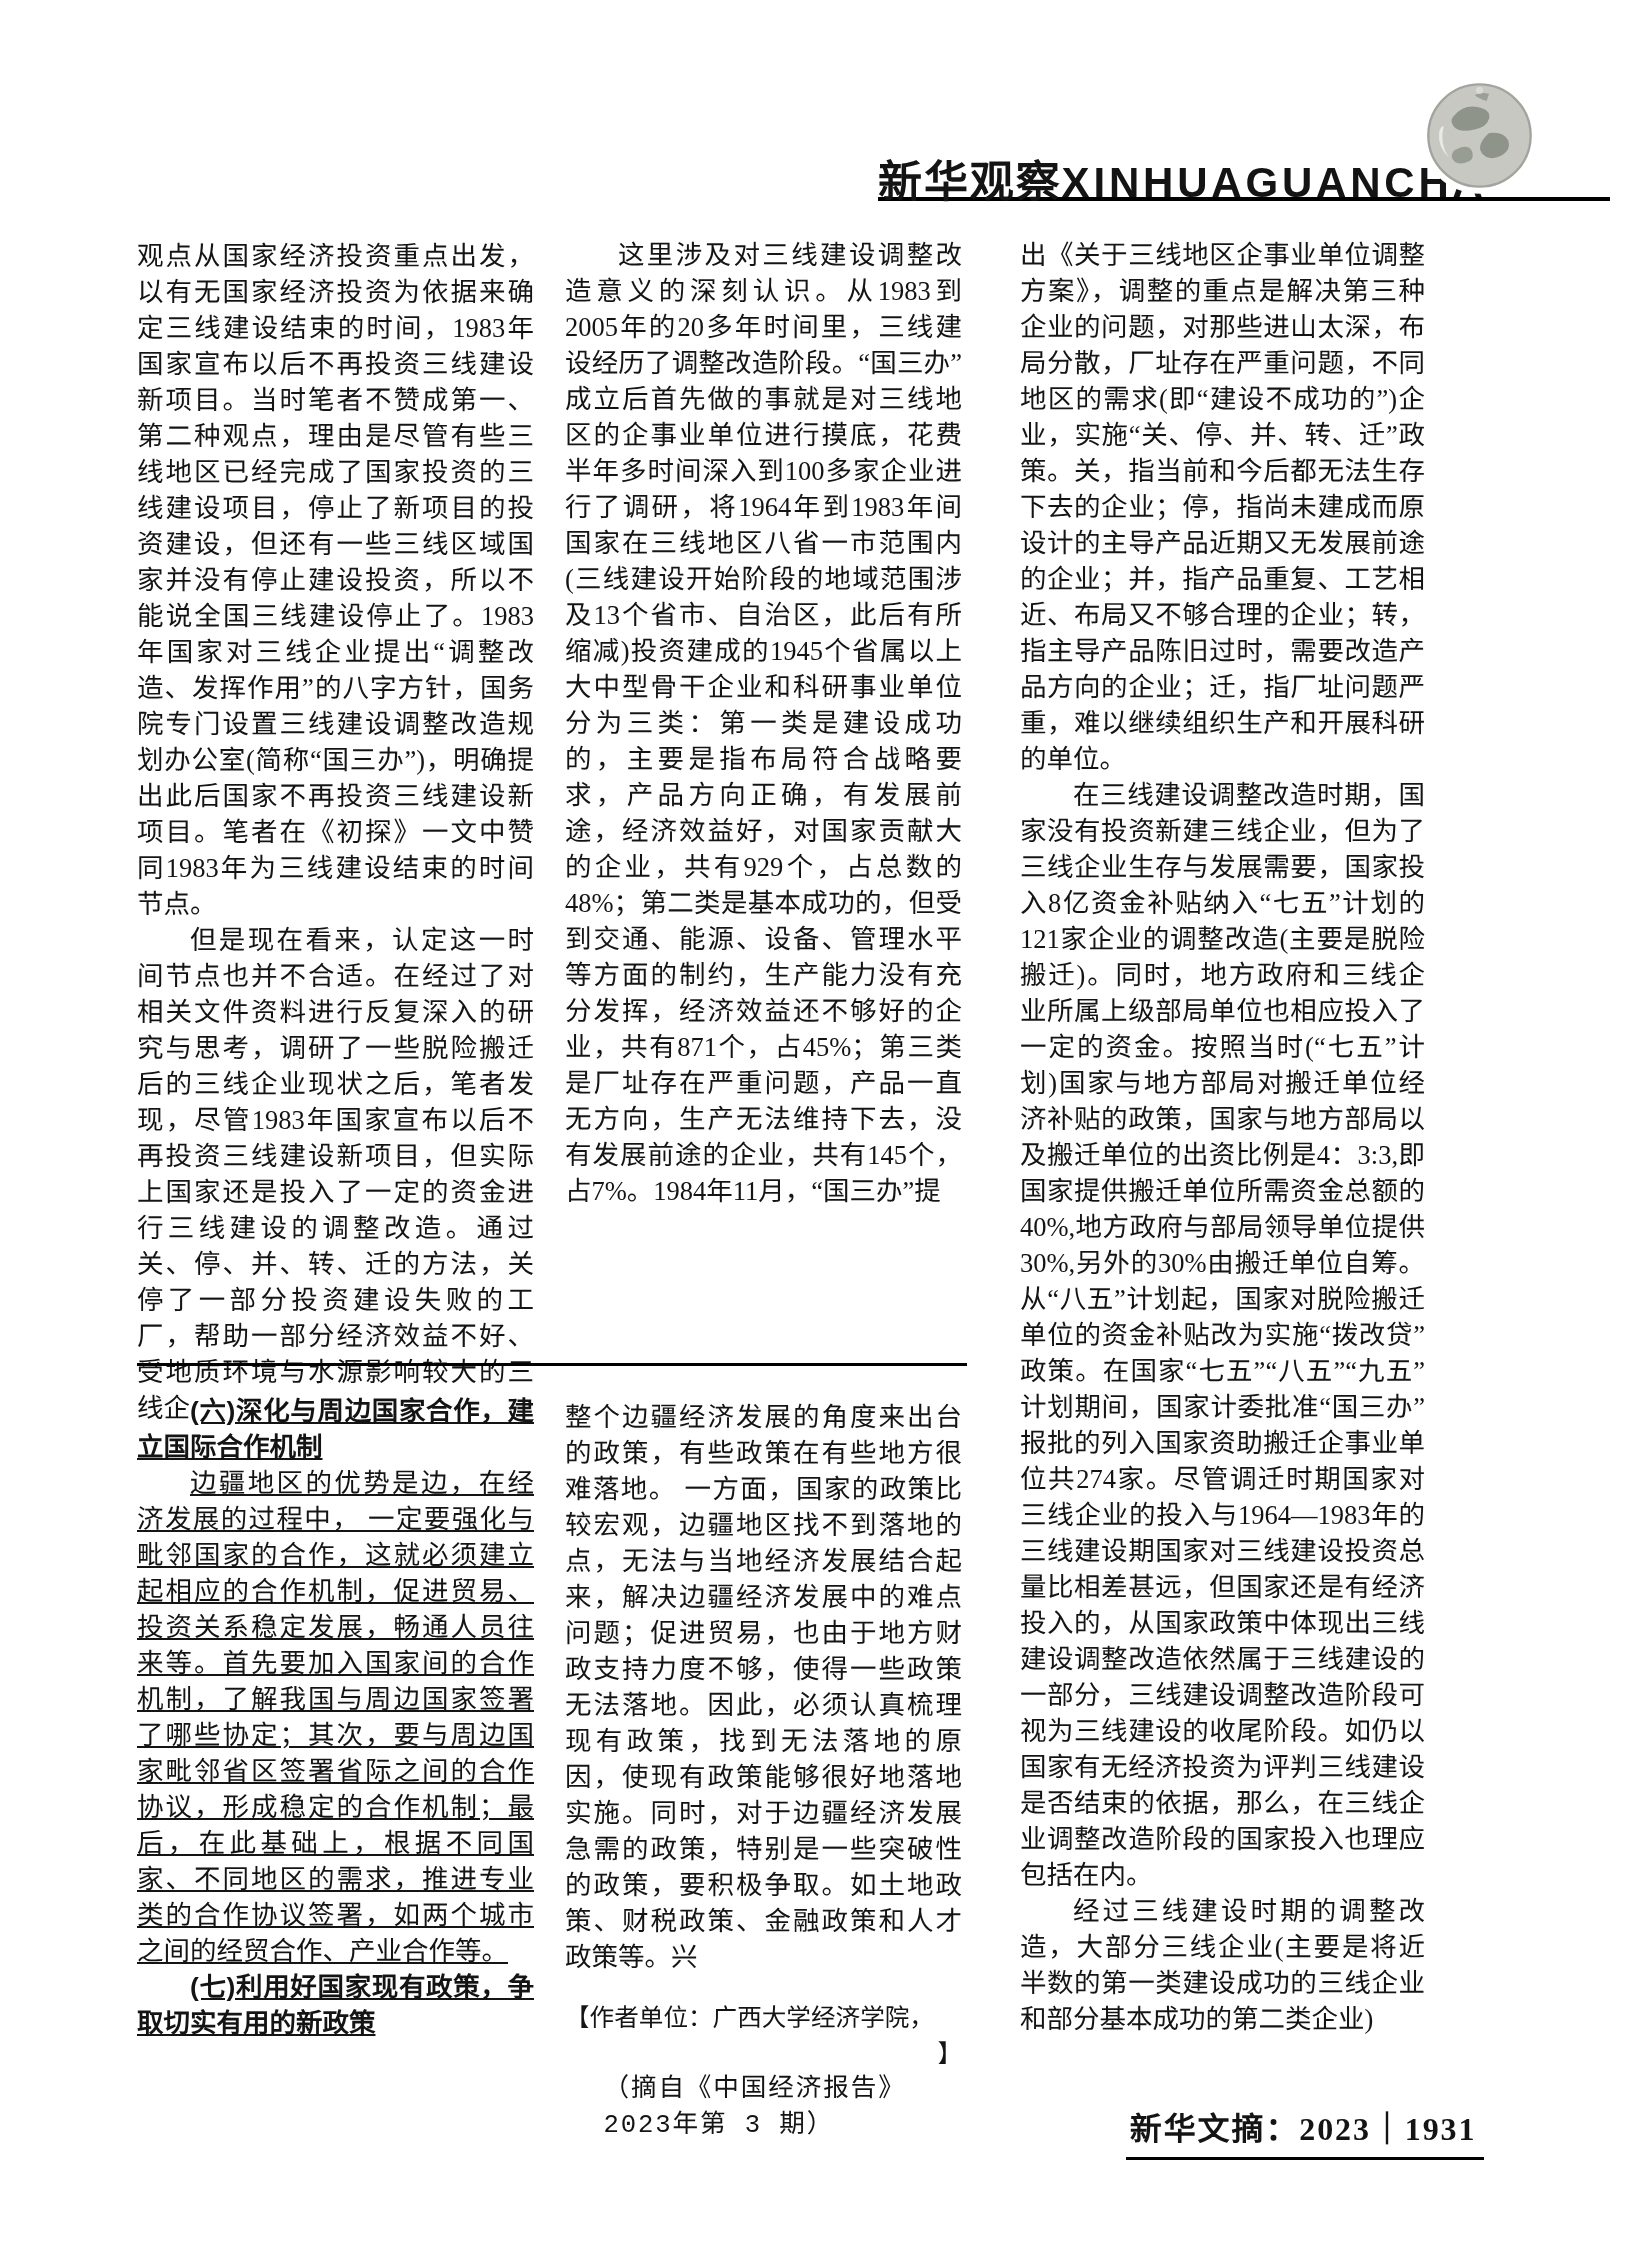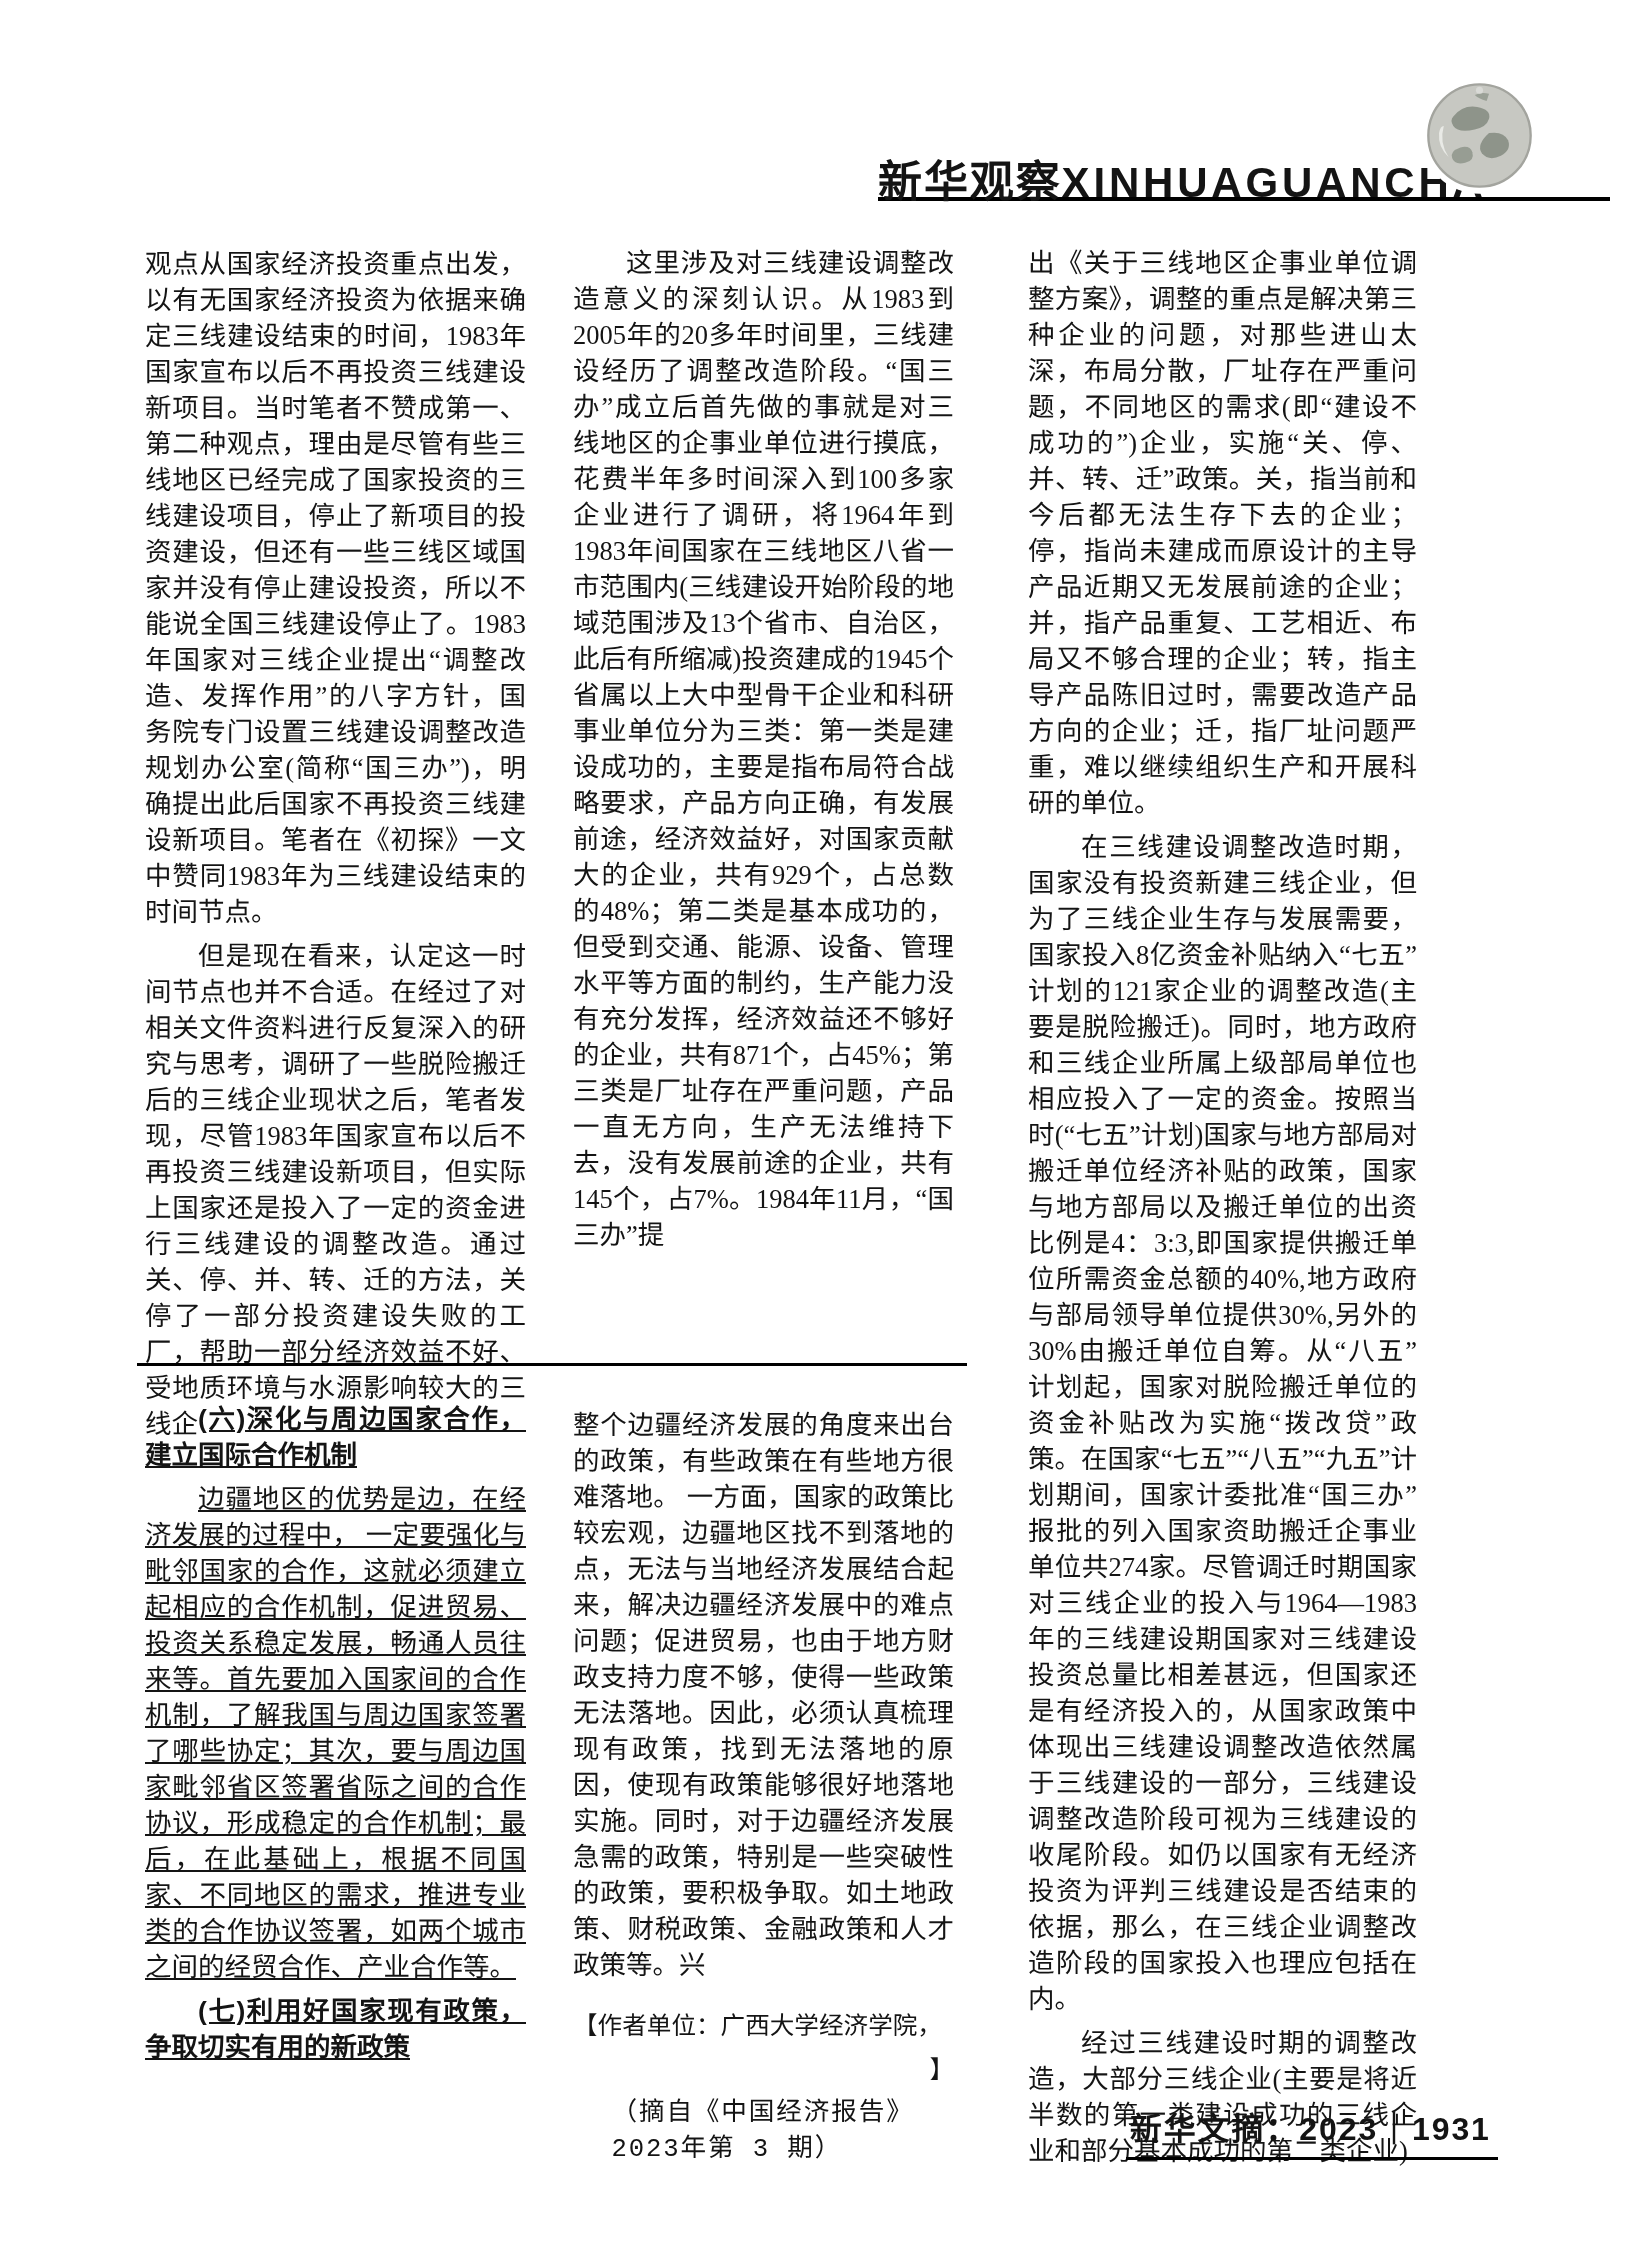--- a/index.html
+++ b/index.html
@@ -24,21 +24,21 @@
     background:#000;z-index:1;
   }
   .globe{position:absolute;left:1420px;top:76px;width:119px;height:119px;z-index:3;}
 
   
   .col{
     position:absolute;
     font-size:26.5px;line-height:36px;
     text-align:justify;overflow-wrap:break-word;
   }
-  .col p{margin:8px;text-align:justify;}
+  .col p{margin:0;text-align:justify;}
   p.indent{text-indent:2em;}
   .col1t{left:137px;top:238px;width:397px;}
   .col2t{left:565px;top:237px;width:397px;}
   .col3t{left:1020px;top:237px;width:405px;}
   .col1b{left:137px;top:1393px;width:397px;text-decoration:underline;}
   .col2b{left:565px;top:1399px;width:397px;}
 
   .rule-mid{
     position:absolute;left:137px;top:1363px;width:830px;height:2.8px;background:#000;
   }
@@ -49,21 +49,21 @@
   }
 
   .author{margin-top:24.6px !important;font-size:24.6px;}
   .author-close{text-align:right !important;font-size:24.6px;}
   .source{font-size:25.6px;padding-left:1.5em;letter-spacing:1.9px;text-align:left !important;font-family:Liberation Mono, monospace;}
 
   
   .footer{
     position:absolute;left:1126px;top:2103px;
     font-size:32px;font-weight:bold;letter-spacing:1.9px;
-    font-family:Liberation Sans, sans-serif;
+    font-family:Liberation Serif, serif;
     border-bottom:3.8px solid #000;padding:0 7.6px 7.6px 3.8px;
     white-space:nowrap;
   }
 </style>
 </head>
 <body>
 
 <div class="page">
 
   <div class="masthead">

